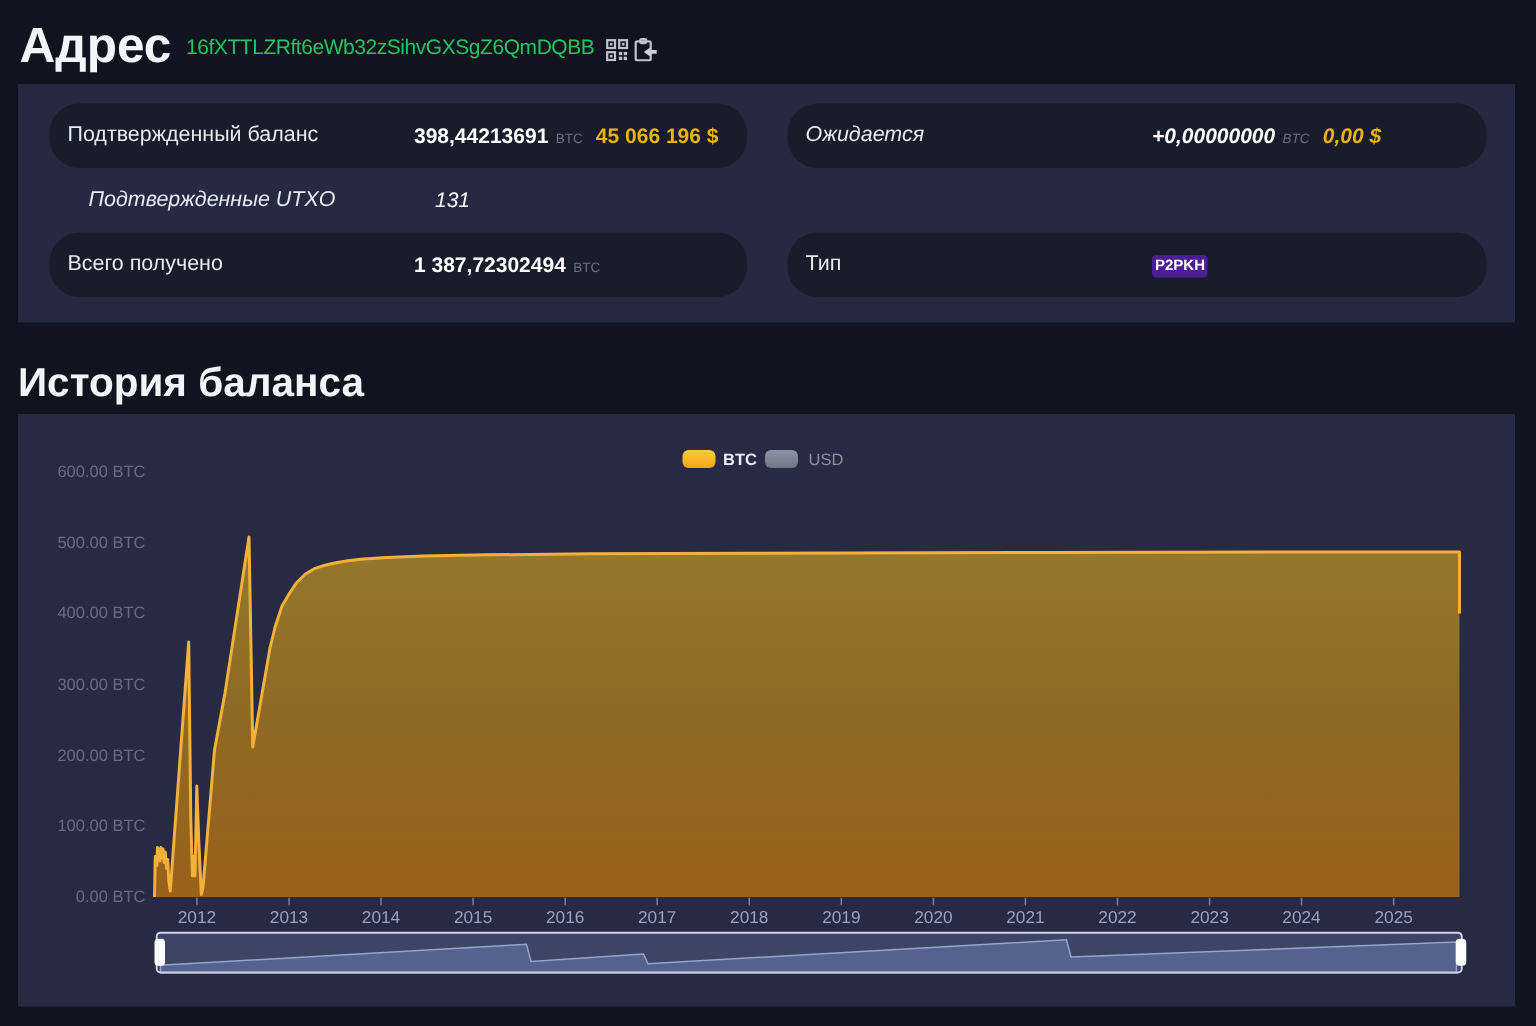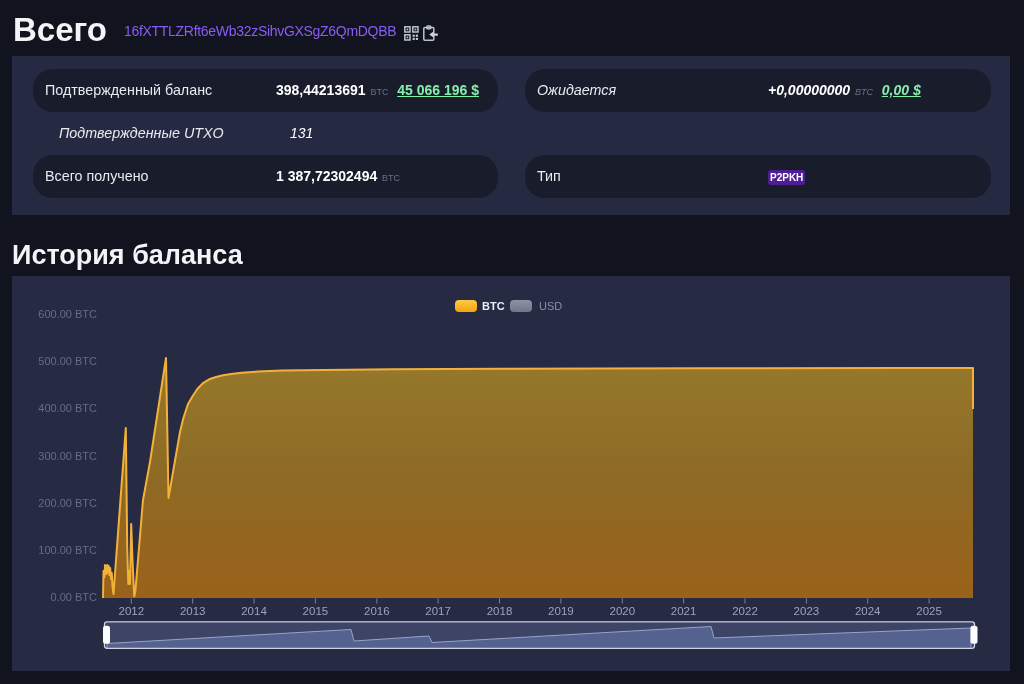--- a/index.html
+++ b/index.html
@@ -1,38 +1,38 @@
 <!DOCTYPE html>
 <html><head>
 <meta charset="utf-8">
 <style>
 html,body{margin:0;padding:0;background:#11131e;width:1024px;height:684px;overflow:hidden;
 font-family:"Liberation Sans",sans-serif;}
 #page{position:relative;width:1024px;height:684px;}
 .h1{position:absolute;left:13px;top:11px;font-size:33px;font-weight:bold;color:#f2f4f8;letter-spacing:0px;}
-.addr{position:absolute;left:124px;top:23px;font-size:14px;letter-spacing:-0.3px;color:#8b5cf6;}
+.addr{position:absolute;left:124px;top:23px;font-size:14px;letter-spacing:-0.3px;color:#22c55e;}
 .icons{position:absolute;left:404px;top:25px;}
 .panel{position:absolute;left:12px;top:56px;width:998px;height:159px;background:#262942;}
 .row{position:absolute;height:43px;}
 .dark{background:#191c2b;border-radius:20px;}
 .lbl{position:absolute;left:12px;top:0;height:43px;line-height:43px;font-size:14.3px;color:#e8eaf0;}
 .val{position:absolute;left:243px;top:0;height:43px;line-height:43px;font-size:14px;color:#fff;font-weight:bold;white-space:nowrap;}
 .unit{font-size:9px;color:#6a7085;font-weight:normal;padding:0 1px;}
-.grn{color:#86efac;text-decoration:underline;}
+.grn{color:#eab308;}
 .it{font-style:italic;}
 .badge{display:inline-block;background:#4c1d95;color:#fff;font-weight:bold;font-style:normal;font-size:10px;line-height:15px;padding:0 2px;border-radius:3px;vertical-align:middle;}
 .h2{position:absolute;left:12px;top:240px;font-size:27px;font-weight:bold;color:#f2f4f8;}
 .links{position:absolute;right:18px;top:263px;font-size:10px;color:#8a92a8;margin-top:20px;}
 .links .blue{color:#3aa0d0;}
 .chart{position:absolute;left:12px;top:276px;width:998px;height:395px;background:#272a43;}
 </style>
 </head>
 <body>
 <div id="page">
-  <div class="h1">Всего</div>
+  <div class="h1">Адрес</div>
   <div class="addr">16fXTTLZRft6eWb32zSihvGXSgZ6QmDQBB</div>
   <div class="icons">
     <svg width="34" height="16" viewBox="0 0 34 16">
       <g fill="none" stroke="#bcc2cf" stroke-width="1.5">
         <rect x="0.8" y="1.8" width="5.2" height="5.2"></rect>
         <rect x="8.8" y="1.8" width="5.2" height="5.2"></rect>
         <rect x="0.8" y="9.8" width="5.2" height="5.2"></rect>
       </g>
       <g fill="#bcc2cf">
         <rect x="2.6" y="3.6" width="1.7" height="1.7"></rect>

